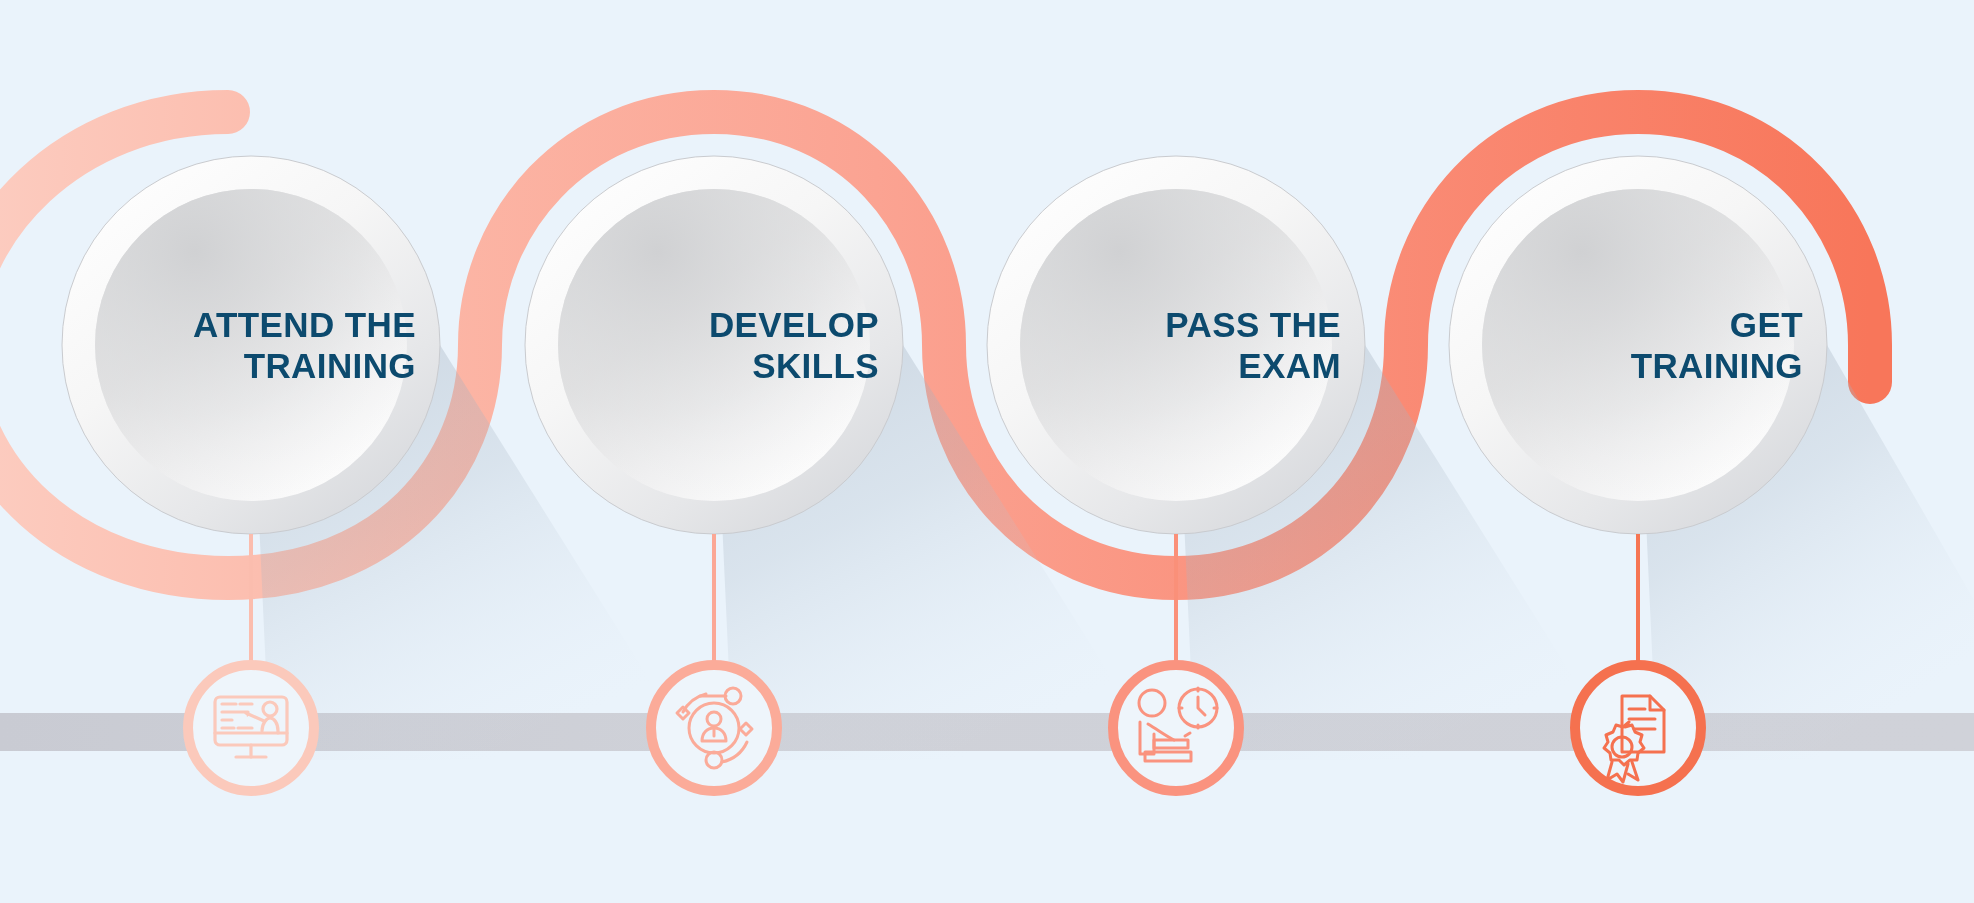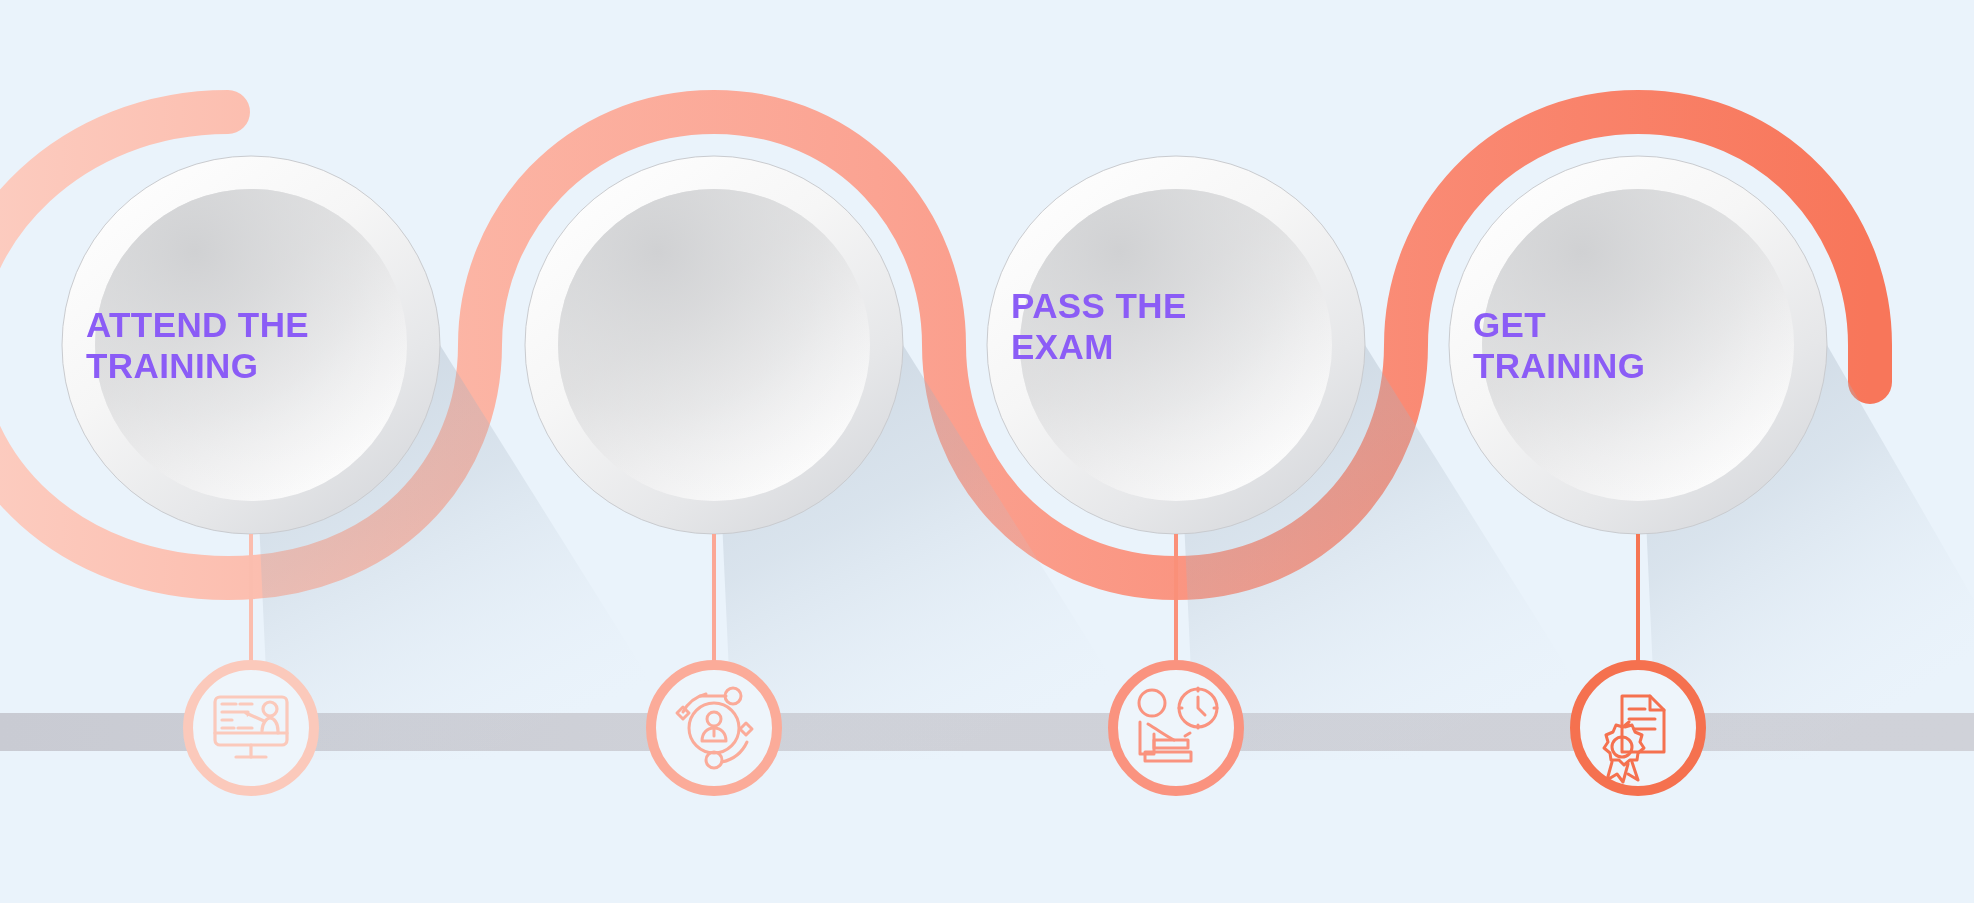--- a/index.html
+++ b/index.html
@@ -21,26 +21,26 @@
   }
   #stage svg.layer {
     position: absolute;
     top: 0;
     left: 0;
     width: 1974px;
     height: 903px;
   }
   .step-label {
     position: absolute;
-    text-align: left;
+    text-align: right;
     font-weight: bold;
     font-size: 35px;
     line-height: 1.18;
     letter-spacing: 0.4px;
-    color: #8b5cf6;
+    color: #0c4a6e;
     white-space: pre-line;
     pointer-events: none;
     transform: translate(-50%, -50%);
   }
 </style>
 </head>
 <body>
 
 <div id="stage">
 
@@ -205,18 +205,20 @@
         <path d="M 1629 722 l -6 5 l -7 -2 l -3 7 l -7 3 l 2 7 l -4 6 l 6 5 l 1 7 l 8 0 l 5 5 l 6 -5 l 7 0 l 1 -7 l 6 -5 l -4 -6 l 2 -7 l -7 -3 l -3 -7 l -7 2 z"></path>
         <circle cx="1622" cy="747" r="10"></circle>
         <path d="M 1612 762 l -5 18 l 10 -6 l 6 8 l 5 -18"></path>
         <path d="M 1632 762 l 6 18 l -10 -6"></path>
       </g>
     </g>
   </svg>
 
   <div class="step-label" style="left:251px; top:345px; width:330px;">ATTEND THE
 TRAINING</div>
-  <div class="step-label" style="left:1176px; top:326px; width:330px;">PASS THE
+  <div class="step-label" style="left:714px; top:345px; width:330px;">DEVELOP
+SKILLS</div>
+  <div class="step-label" style="left:1176px; top:345px; width:330px;">PASS THE
 EXAM</div>
   <div class="step-label" style="left:1638px; top:345px; width:330px;">GET
 TRAINING</div>
 
 </div>
 
 </body></html>

